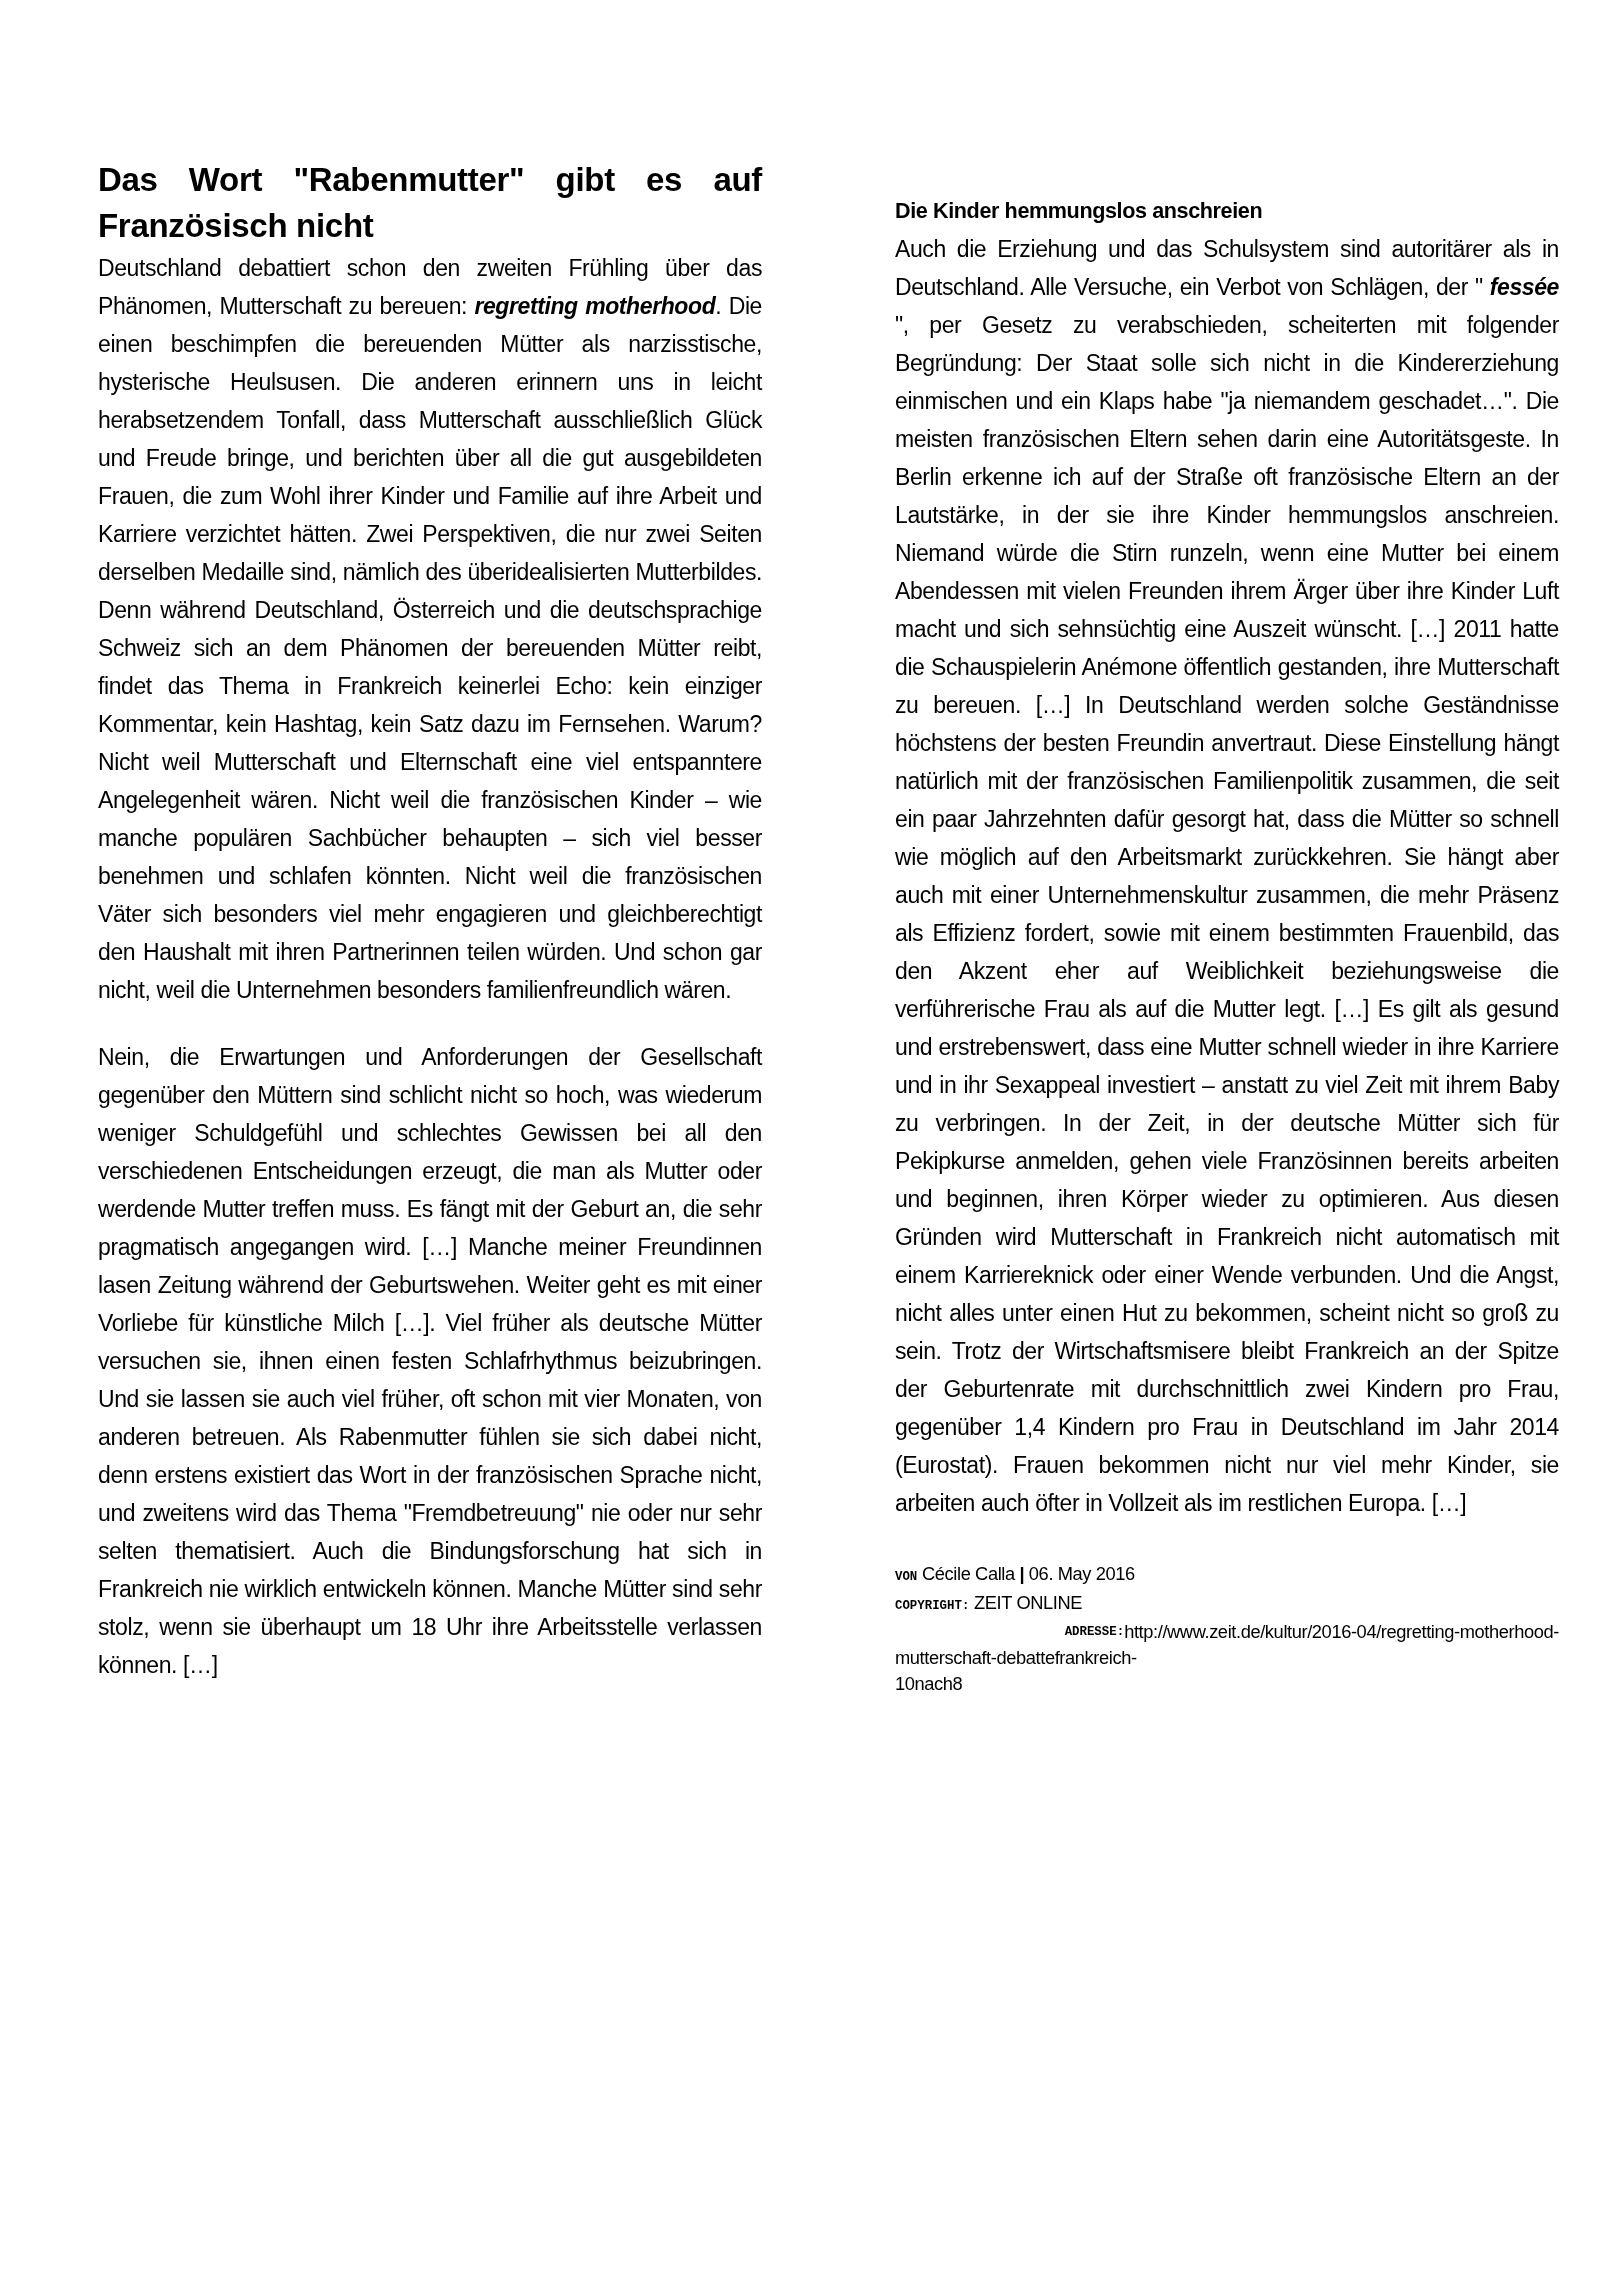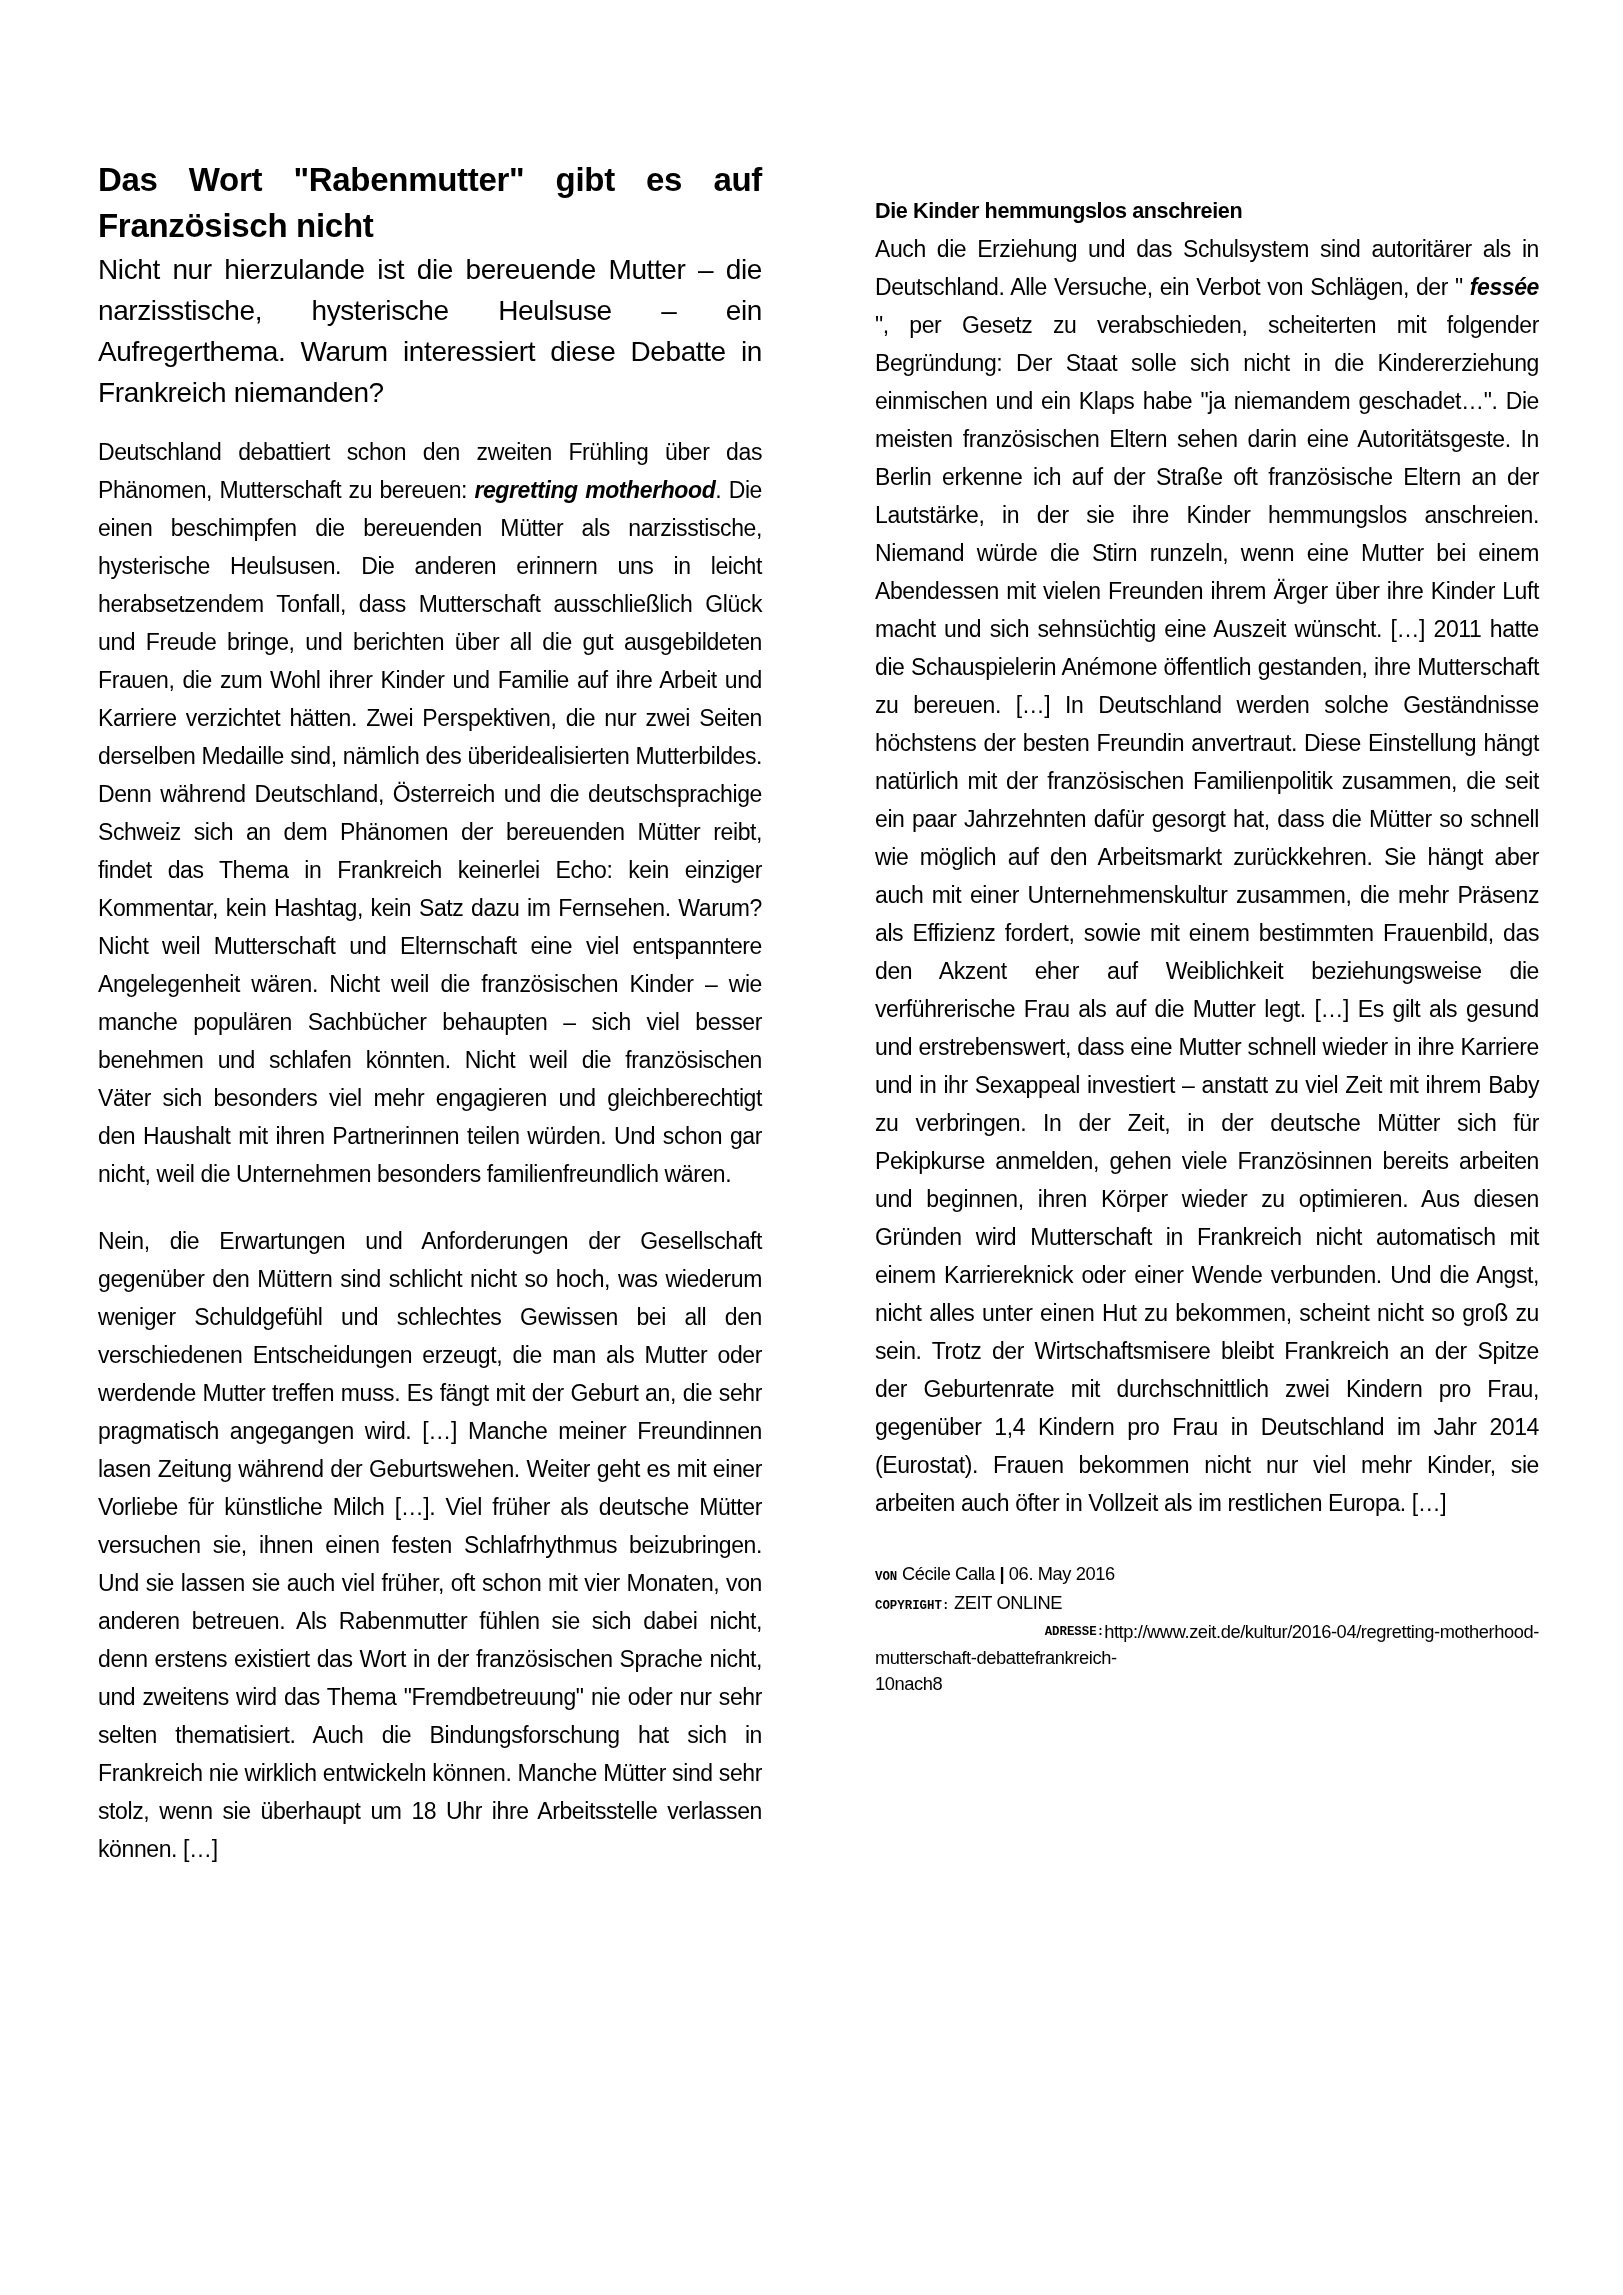--- a/index.html
+++ b/index.html
@@ -23,21 +23,21 @@
     }
     .col {
       position: absolute;
       top: 157px;
     }
     .col-left {
       left: 98px;
       width: 664px;
     }
     .col-right {
-      left: 875px;
+      left: 895px;
       width: 664px;
       top: 192px;
     }
     .title {
       font-family: "Liberation Sans", sans-serif;
       font-weight: bold;
       font-size: 33px;
       line-height: 46px;
       text-align: justify;
       margin: 0;
@@ -94,21 +94,20 @@
       display: block;
     }
   </style>
 </head>
 <body>
 
 <div class="page">
 
   <div class="col col-left">
     <h1 class="title">Das Wort "Rabenmutter" gibt es auf Französisch nicht</h1>
-    <p class="subtitle">Nicht nur hierzulande ist die bereuende Mutter – die narzisstische, hysterische Heulsuse – ein Aufregerthema. Warum interessiert diese Debatte in Frankreich niemanden?</p>
 
     <p class="body-p"><span>Deutschland debattiert schon den zweiten Frühling über das Phänomen, Mutterschaft zu bereuen: </span><em>regretting motherhood</em><span>. Die einen beschimpfen die bereuenden Mütter als narzisstische, hysterische Heulsusen. Die anderen erinnern uns in leicht herabsetzendem Tonfall, dass Mutterschaft ausschließlich Glück und Freude bringe, und berichten über all die gut ausgebildeten Frauen, die zum Wohl ihrer Kinder und Familie auf ihre Arbeit und Karriere verzichtet hätten. Zwei Perspektiven, die nur zwei Seiten derselben Medaille sind, nämlich des überidealisierten Mutterbildes. Denn während Deutschland, Österreich und die deutschsprachige Schweiz sich an dem Phänomen der bereuenden Mütter reibt, findet das Thema in Frankreich keinerlei Echo: kein einziger Kommentar, kein Hashtag, kein Satz dazu im Fernsehen. Warum? Nicht weil Mutterschaft und Elternschaft eine viel entspanntere Angelegenheit wären. Nicht weil die französischen Kinder – wie manche populären Sachbücher behaupten – sich viel besser benehmen und schlafen könnten. Nicht weil die französischen Väter sich besonders viel mehr engagieren und gleichberechtigt den Haushalt mit ihren Partnerinnen teilen würden. Und schon gar nicht, weil die Unternehmen besonders familienfreundlich wären.</span></p>
 
     <p class="body-p">Nein, die Erwartungen und Anforderungen der Gesellschaft gegenüber den Müttern sind schlicht nicht so hoch, was wiederum weniger Schuldgefühl und schlechtes Gewissen bei all den verschiedenen Entscheidungen erzeugt, die man als Mutter oder werdende Mutter treffen muss. Es fängt mit der Geburt an, die sehr pragmatisch angegangen wird. […] Manche meiner Freundinnen lasen Zeitung während der Geburtswehen. Weiter geht es mit einer Vorliebe für künstliche Milch […]. Viel früher als deutsche Mütter versuchen sie, ihnen einen festen Schlafrhythmus beizubringen. Und sie lassen sie auch viel früher, oft schon mit vier Monaten, von anderen betreuen. Als Rabenmutter fühlen sie sich dabei nicht, denn erstens existiert das Wort in der französischen Sprache nicht, und zweitens wird das Thema "Fremdbetreuung" nie oder nur sehr selten thematisiert. Auch die Bindungsforschung hat sich in Frankreich nie wirklich entwickeln können. Manche Mütter sind sehr stolz, wenn sie überhaupt um 18 Uhr ihre Arbeitsstelle verlassen können. […]</p>
   </div>
 
   <div class="col col-right">
     <h2 class="section-heading">Die Kinder hemmungslos anschreien</h2>
 
     <p class="body-p"><span>Auch die Erziehung und das Schulsystem sind autoritärer als in Deutschland. Alle Versuche, ein Verbot von Schlägen, der " </span><em>fessée</em><span> ", per Gesetz zu verabschieden, scheiterten mit folgender Begründung: Der Staat solle sich nicht in die Kindererziehung einmischen und ein Klaps habe "ja niemandem geschadet…". Die meisten französischen Eltern sehen darin eine Autoritätsgeste. In Berlin erkenne ich auf der Straße oft französische Eltern an der Lautstärke, in der sie ihre Kinder hemmungslos anschreien. Niemand würde die Stirn runzeln, wenn eine Mutter bei einem Abendessen mit vielen Freunden ihrem Ärger über ihre Kinder Luft macht und sich sehnsüchtig eine Auszeit wünscht. […] 2011 hatte die Schauspielerin Anémone öffentlich gestanden, ihre Mutterschaft zu bereuen. […] In Deutschland werden solche Geständnisse höchstens der besten Freundin anvertraut. Diese Einstellung hängt natürlich mit der französischen Familienpolitik zusammen, die seit ein paar Jahrzehnten dafür gesorgt hat, dass die Mütter so schnell wie möglich auf den Arbeitsmarkt zurückkehren. Sie hängt aber auch mit einer Unternehmenskultur zusammen, die mehr Präsenz als Effizienz fordert, sowie mit einem bestimmten Frauenbild, das den Akzent eher auf Weiblichkeit beziehungsweise die verführerische Frau als auf die Mutter legt. […] Es gilt als gesund und erstrebenswert, dass eine Mutter schnell wieder in ihre Karriere und in ihr Sexappeal investiert – anstatt zu viel Zeit mit ihrem Baby zu verbringen. In der Zeit, in der deutsche Mütter sich für Pekipkurse anmelden, gehen viele Französinnen bereits arbeiten und beginnen, ihren Körper wieder zu optimieren. Aus diesen Gründen wird Mutterschaft in Frankreich nicht automatisch mit einem Karriereknick oder einer Wende verbunden. Und die Angst, nicht alles unter einen Hut zu bekommen, scheint nicht so groß zu sein. Trotz der  Wirtschaftsmisere bleibt Frankreich an der Spitze der Geburtenrate mit durchschnittlich zwei Kindern pro Frau, gegenüber 1,4 Kindern pro Frau in Deutschland im Jahr 2014 (Eurostat). Frauen bekommen nicht nur viel mehr Kinder, sie arbeiten auch öfter in Vollzeit als im restlichen Europa. […]</span></p>

